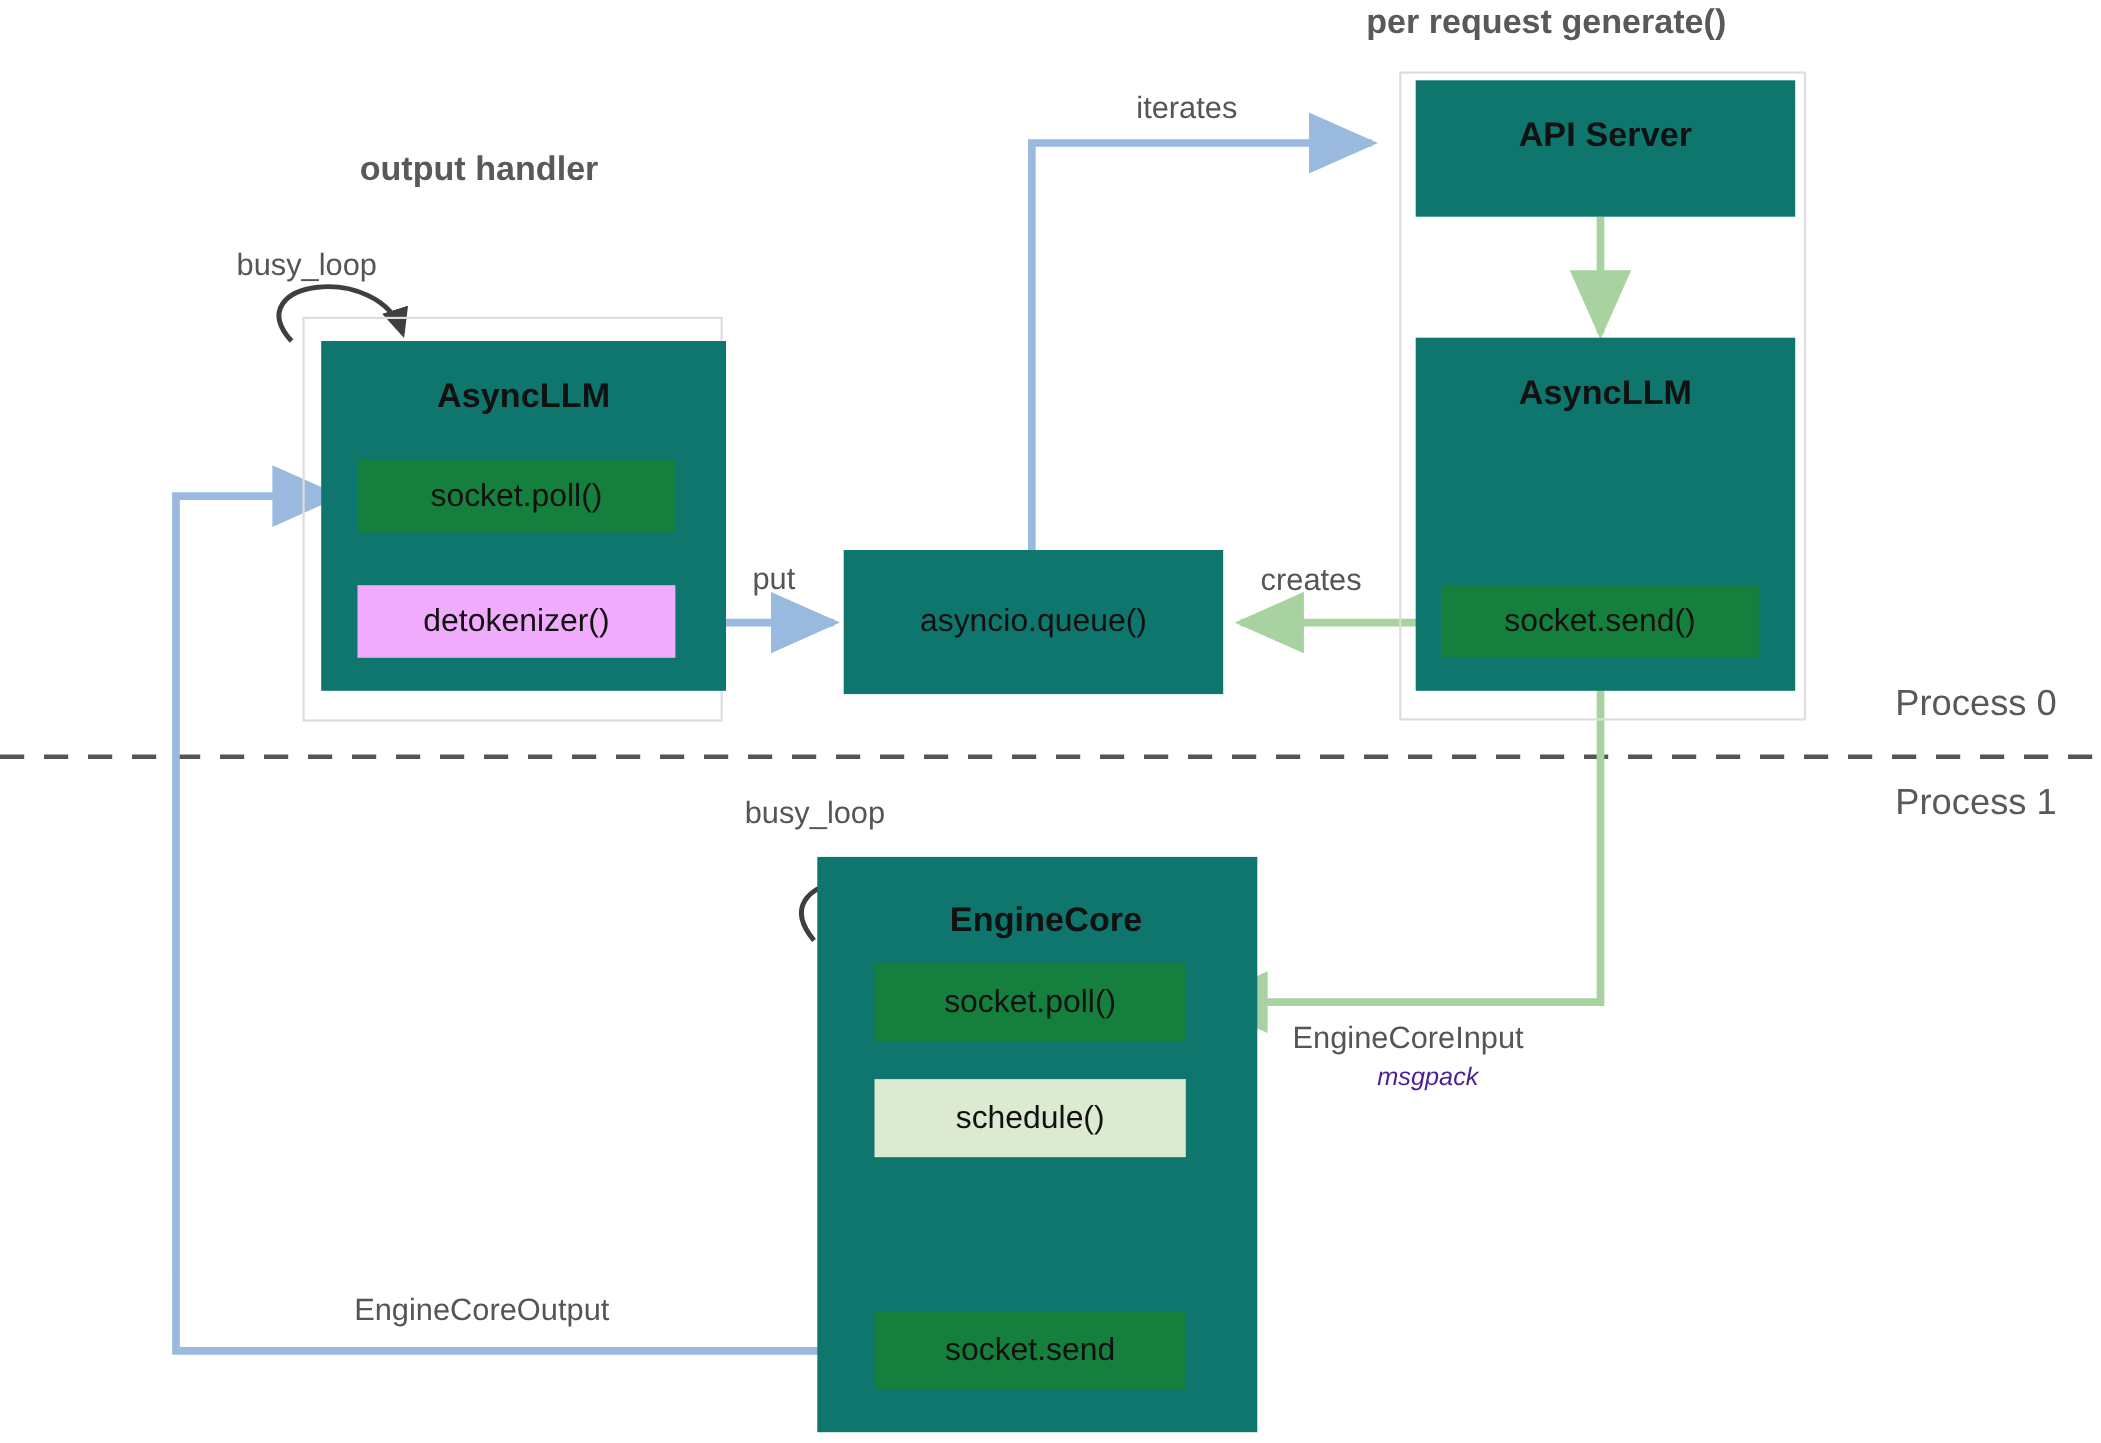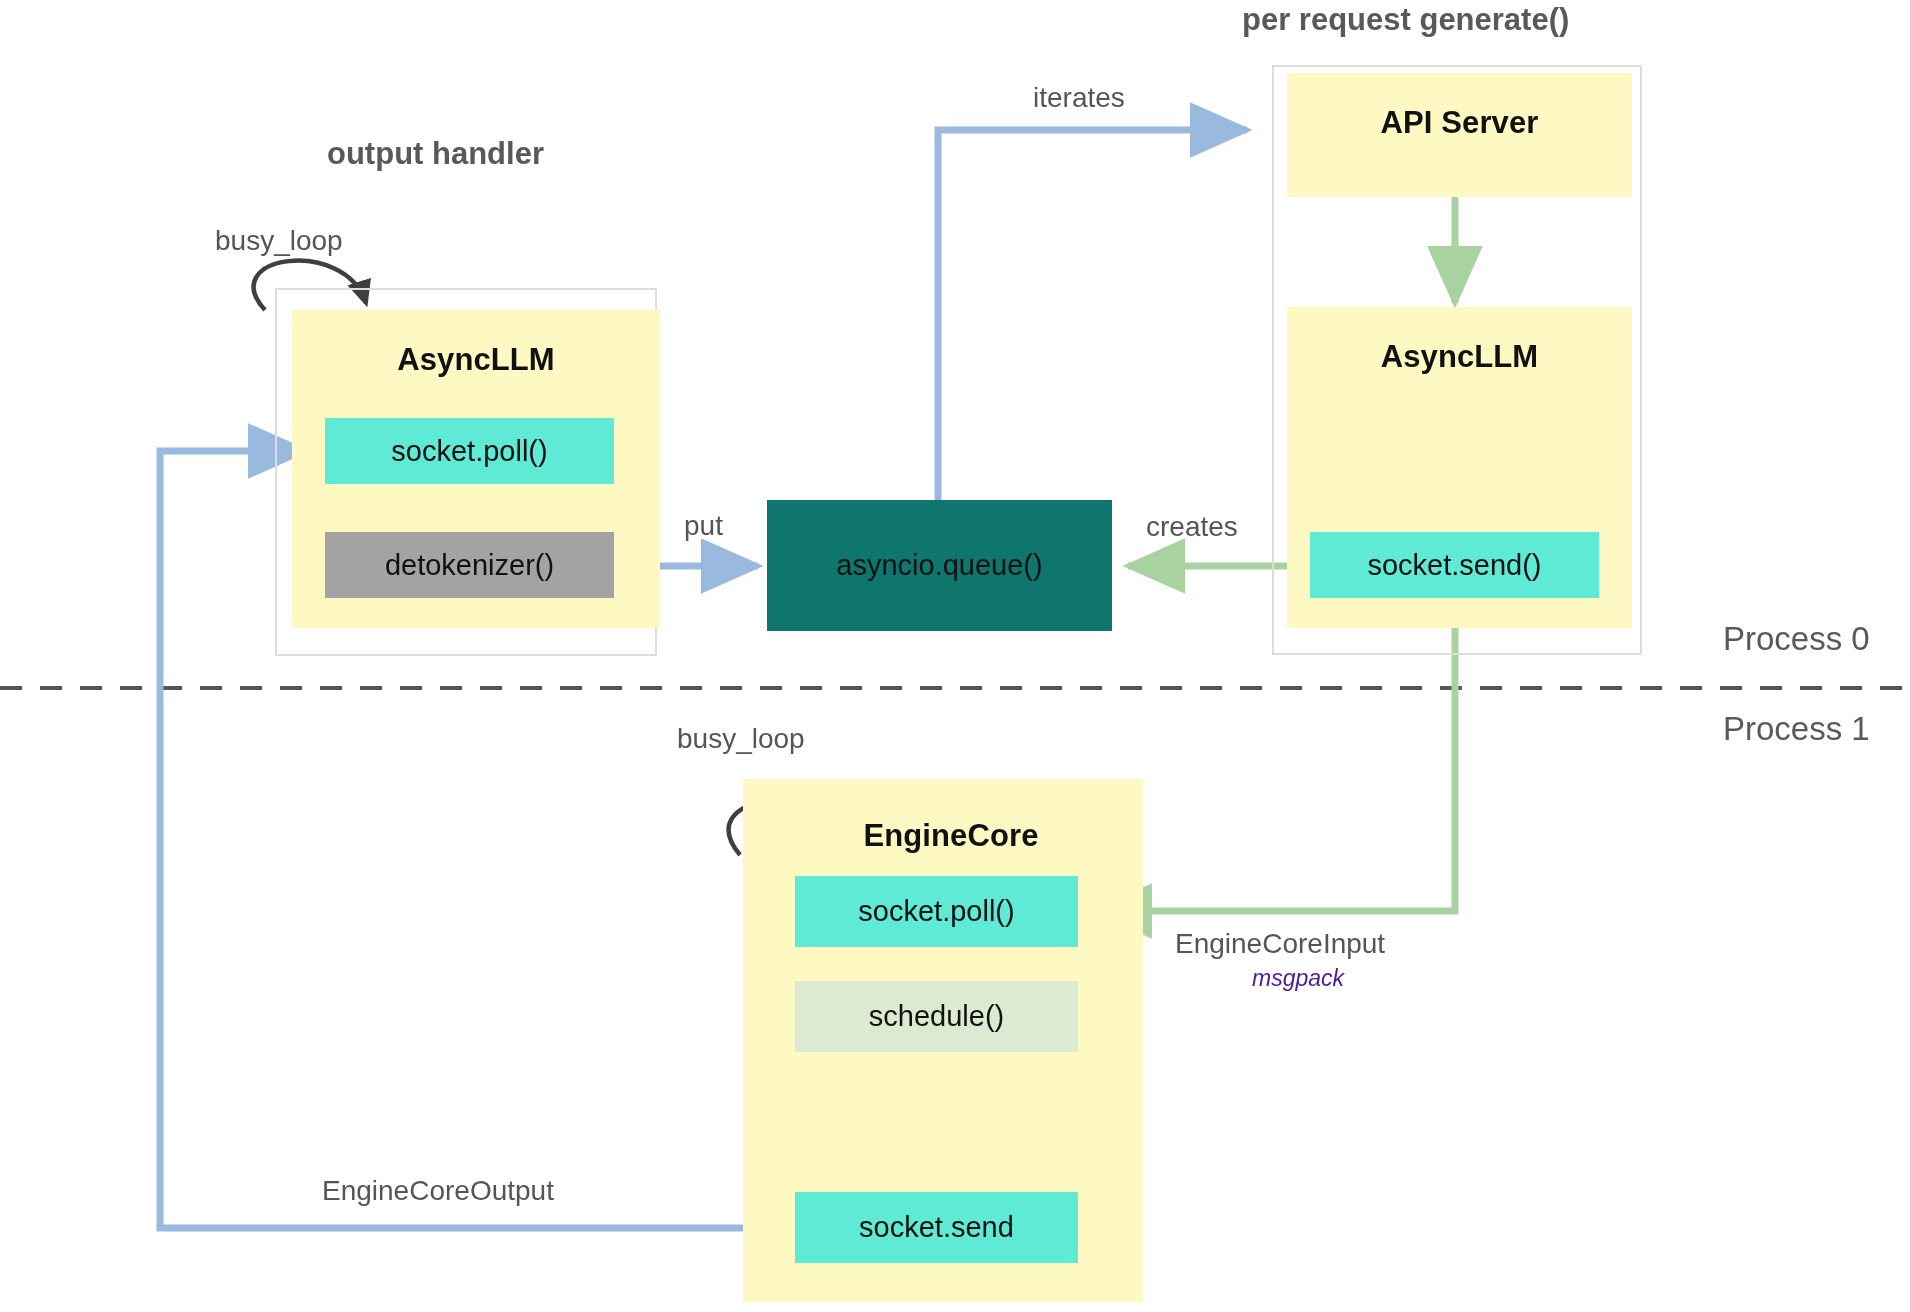--- a/index.html
+++ b/index.html
@@ -18,43 +18,43 @@
   .abs { position: absolute; box-sizing: border-box; }
 
   
   .group-box {
     border: 2px solid #dddddd;
     background: transparent;
   }
 
   
   .panel {
-    background: #fef9c3;
+    background: #0f766e;
   }
   .panel-title {
     position: absolute;
     left: 0; right: 0;
     text-align: center;
     font-weight: bold;
     color: #111111;
     font-size: 31px;
     letter-spacing: .1px;
   }
 
   
   .row {
     display: flex;
     align-items: center;
     justify-content: center;
     font-size: 29px;
     color: #111111;
     white-space: nowrap;
   }
-  .row.yellow { background: #5eead4; text-align: center; }
-  .row.pink   { background: #a3a3a3; }
+  .row.yellow { background: #15803d; text-align: center; }
+  .row.pink   { background: #f0abfc; }
   .row.peach  { background: #f8e3d0; }
   .row.green  { background: #dbead0; }
   .row.blue   { background: #c4d4f2; }
   .row.grey   { background: #0f766e; }
 
   
   .section-heading {
     position: absolute;
     font-weight: bold;
     font-size: 31px;

